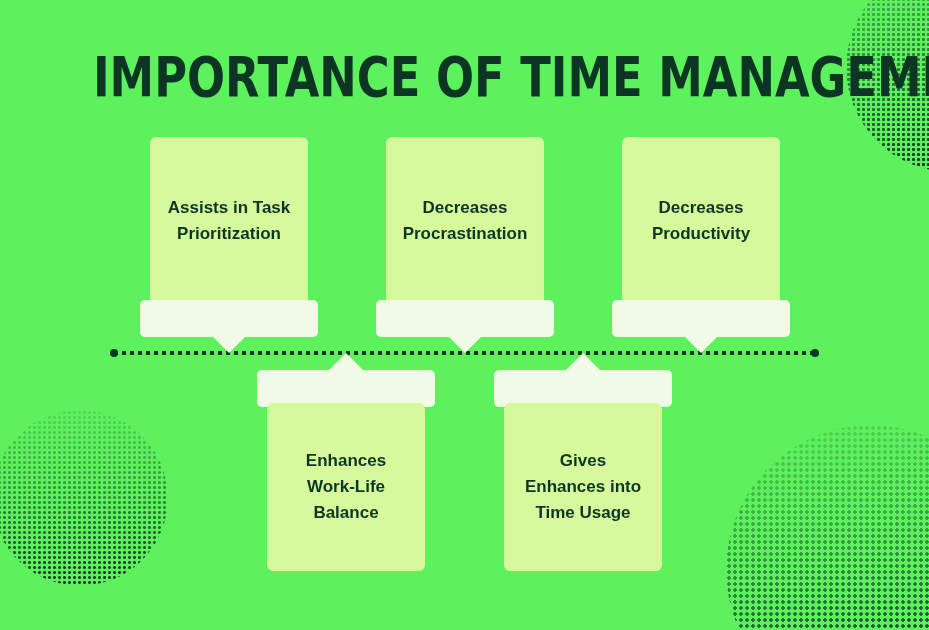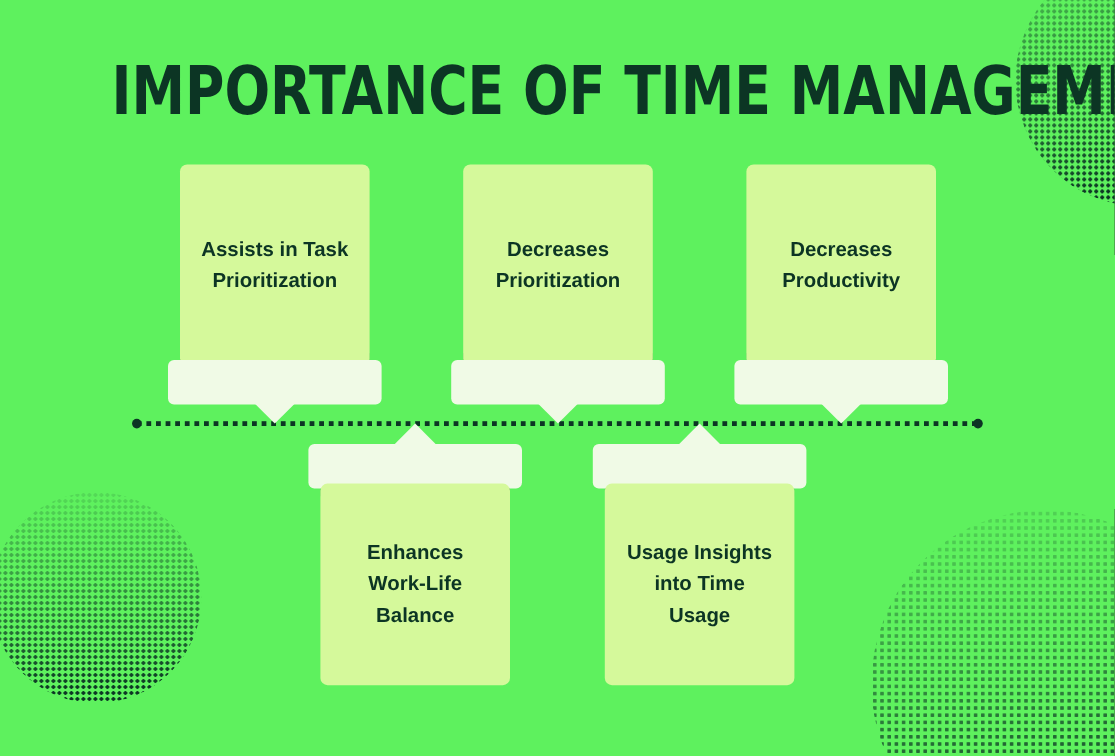--- a/index.html
+++ b/index.html
@@ -220,21 +220,21 @@
     <div class="shadow l"></div>
     <div class="shadow r"></div>
     <div class="card">Assists in Task Prioritization</div>
     <div class="base"></div>
     <div class="pointer down"></div>
   </div>
 
   <div class="node top" id="node-2">
     <div class="shadow l"></div>
     <div class="shadow r"></div>
-    <div class="card">Decreases Prioritization</div>
+    <div class="card">Decreases Procrastination</div>
     <div class="base"></div>
     <div class="pointer down"></div>
   </div>
 
   <div class="node top" id="node-3">
     <div class="shadow l"></div>
     <div class="shadow r"></div>
     <div class="card">Decreases Productivity</div>
     <div class="base"></div>
     <div class="pointer down"></div>
@@ -246,16 +246,16 @@
     <div class="pointer up"></div>
     <div class="base"></div>
     <div class="card">Enhances Work-Life Balance</div>
   </div>
 
   <div class="node bottom" id="node-5">
     <div class="shadow l"></div>
     <div class="shadow r"></div>
     <div class="pointer up"></div>
     <div class="base"></div>
-    <div class="card">Usage Insights into Time Usage</div>
+    <div class="card">Gives Enhances into Time Usage</div>
   </div>
 
 </div>
 
 </body></html>

